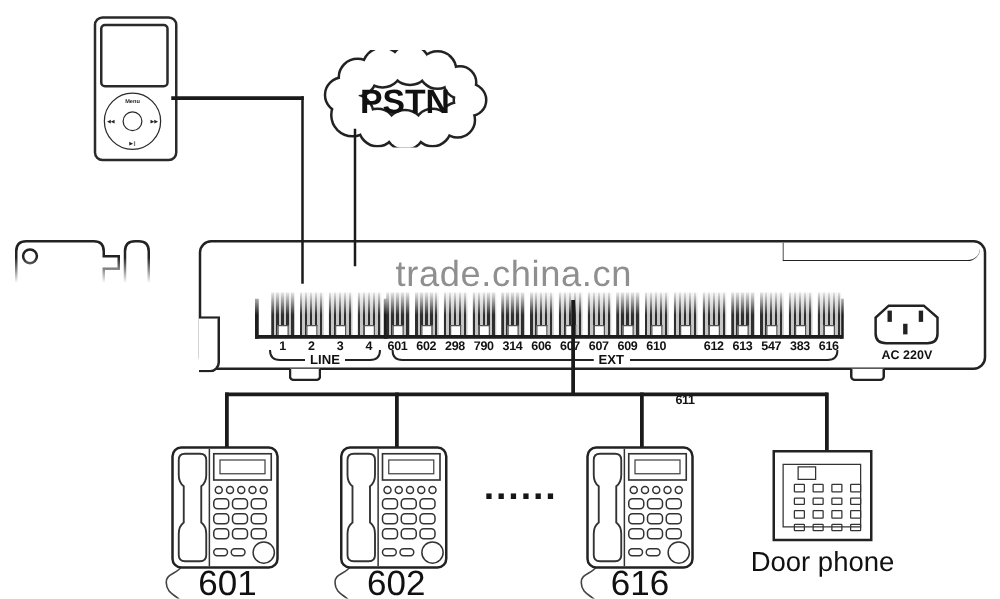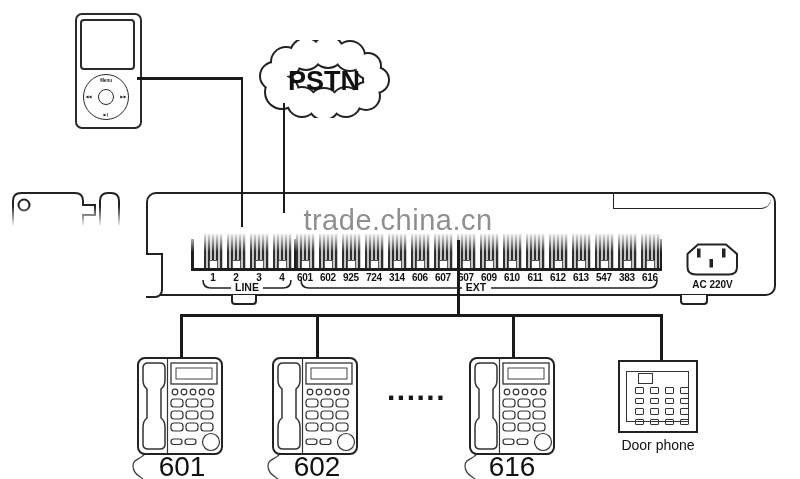--- a/index.html
+++ b/index.html
@@ -18,21 +18,21 @@
   .w-center{position:absolute;left:14px;top:14px;width:14px;height:14px;border:1.5px solid #2a2a2a;border-radius:50%;}
   .w-menu{position:absolute;top:2.5px;left:0;right:0;text-align:center;font-weight:bold;}
   .w-prev{position:absolute;left:1.5px;top:19px;font-size:4px;}
   .w-next{position:absolute;right:1.5px;top:19px;font-size:4px;}
   .w-play{position:absolute;bottom:2px;left:0;right:0;text-align:center;font-size:4px;}
 
   .ext-music-label{left:5px;top:129px;width:205px;font-size:19px;}
   .doorlock-label{left:12px;top:248px;width:125px;text-align:center;font-size:19px;}
 
   
-  .pbx{position:absolute;left:146px;top:192px;width:630px;height:104px;background:#fff;
+  .pbx{position:absolute;left:159px;top:192px;width:630px;height:104px;background:#fff;
        border:2px solid #222;border-radius:10px;box-sizing:border-box;}
   .pbx-seam{position:absolute;left:465px;top:0;right:3px;height:14px;
             border-left:1.5px solid #222;border-bottom:1.5px solid #222;border-bottom-right-radius:10px;}
   .pbx-notch{position:absolute;left:-2px;top:59px;width:17px;height:45px;background:#fff;box-sizing:border-box;
              border-top:2px solid #222;border-right:2px solid #222;border-bottom:2px solid #222;
              border-bottom-right-radius:8px;}
   .jack-row,.port-row{position:absolute;inset:0;}
   .jack{position:absolute;top:40px;width:19px;height:34px;
         background:repeating-linear-gradient(90deg,#2e2e2e 0 2px,#c6c6c6 2px 4px);}
   .jack::after{content:"";position:absolute;left:5px;bottom:0;width:7px;height:7px;background:#fff;
@@ -54,21 +54,21 @@
   .phone{position:absolute;width:100px;height:125px;}
   .phone-label{position:absolute;top:451px;width:84px;text-align:center;font-size:28px;}
   .dots{position:absolute;left:387px;top:375px;font-size:30px;font-weight:bold;letter-spacing:1.5px;
         line-height:30px;color:#151515;}
   .door-phone{position:absolute;left:618px;top:360px;width:80px;height:73px;border:2px solid #222;
               background:#fff;box-sizing:border-box;}
   .dp-panel{position:absolute;left:6px;top:9px;width:63px;height:51px;border:1.5px solid #333;box-sizing:border-box;}
   .dp-display{position:absolute;left:18px;top:11px;width:13px;height:9px;border:1.3px solid #333;}
   .dp-keys{position:absolute;inset:0;}
   .dp-key{position:absolute;width:9px;height:6.5px;border:1.2px solid #333;border-radius:1px;box-sizing:border-box;}
-  .doorphone-label{left:597px;top:437px;width:122px;text-align:center;font-size:14px;}
+  .doorphone-label{left:597px;top:437px;width:122px;text-align:center;font-size:22px;}
 
   .dl-fade{position:absolute;left:4px;top:206px;width:144px;height:34px;
            background:linear-gradient(180deg,rgba(255,255,255,0) 0%,#fff 60%);}
   svg text{font-family:"Liberation Sans",sans-serif;}
 </style>
 </head>
 <body>
 
 <div class="canvas">
 
@@ -184,29 +184,29 @@
       </div>
     <div class="fade"></div>
     <div class="watermark">trade.china.cn</div>
     <div class="port-row">
         <span class="port-num" style="left: 54px;">1</span>
         <span class="port-num" style="left: 77px;">2</span>
         <span class="port-num" style="left: 100px;">3</span>
         <span class="port-num" style="left: 123px;">4</span>
         <span class="port-num" style="left: 146px;">601</span>
         <span class="port-num" style="left: 169px;">602</span>
-        <span class="port-num" style="left: 192px;">925</span>
-        <span class="port-num" style="left: 215px;">724</span>
+        <span class="port-num" style="left: 192px;">298</span>
+        <span class="port-num" style="left: 215px;">790</span>
         <span class="port-num" style="left: 238px;">314</span>
         <span class="port-num" style="left: 261px;">606</span>
         <span class="port-num" style="left: 284px;">607</span>
         <span class="port-num" style="left: 307px;">607</span>
         <span class="port-num" style="left: 330px;">609</span>
         <span class="port-num" style="left: 353px;">610</span>
-        <span class="port-num" style="left: 376px;">611</span>
+        <span class="port-num" style="left: 376px; margin-top: 43px;">611</span>
         <span class="port-num" style="left: 399px;">612</span>
         <span class="port-num" style="left: 422px;">613</span>
         <span class="port-num" style="left: 445px;">547</span>
         <span class="port-num" style="left: 468px;">383</span>
         <span class="port-num" style="left: 491px;">616</span>
       </div>
 
     <svg class="bracket" style="left:54px;top:85px" width="90" height="14" viewBox="0 0 90 14">
       <path d="M1,1 Q1,9 9,9 H29" fill="none" stroke="#222" stroke-width="1.6"></path>
       <text x="45" y="12" text-anchor="middle" font-size="10.5" font-weight="bold" fill="#111">LINE</text>

